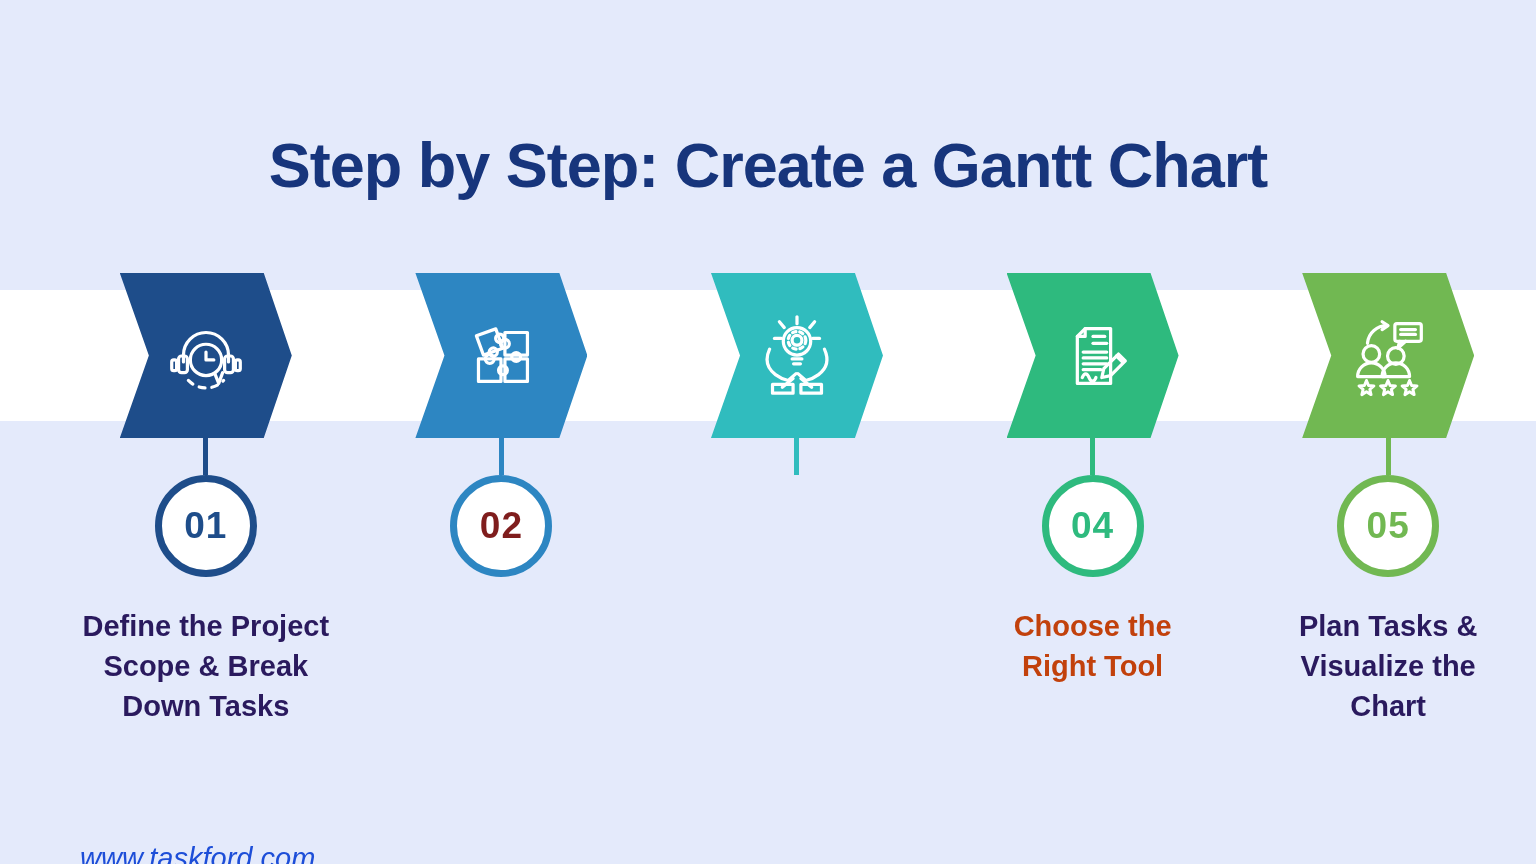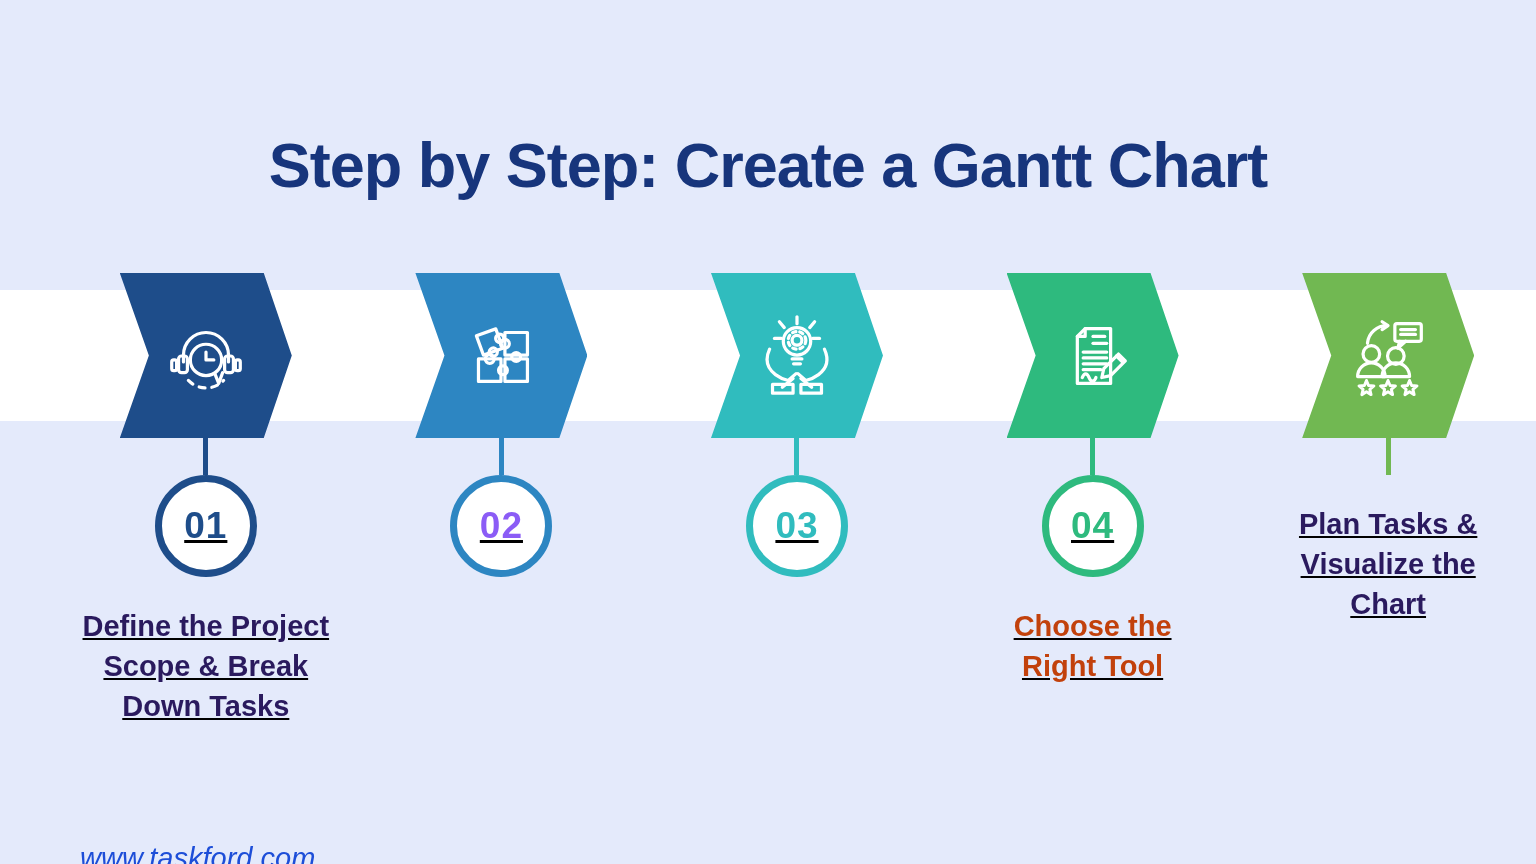--- a/index.html
+++ b/index.html
@@ -27,21 +27,20 @@
     font-size: 63px;
     font-weight: bold;
     letter-spacing: -1px;
     color: #17357c;
   }
   .steps {
     position: absolute;
     top: 273px; left: 58px;
     width: 1478px;
     display: flex;
-    text-decoration: underline;
   }
   .step {
     flex: 1;
     display: flex;
     flex-direction: column;
     align-items: center;
   }
   .arrow {
     width: 172px; height: 165px;
     clip-path: polygon(0% 0%, 83.7% 0%, 100% 50%, 83.7% 100%, 0% 100%, 16.9% 50%);
@@ -129,21 +128,21 @@
           <circle cx="50" cy="62.5" r="4.5"></circle>
           <circle cx="36.5" cy="51" r="4.5"></circle>
           <g transform="rotate(-20 37 34)">
             <rect x="26" y="23" width="21" height="21"></rect>
             <circle cx="47.5" cy="33.5" r="4.2"></circle>
             <circle cx="36.5" cy="44.5" r="4.2"></circle>
           </g>
         </svg>
       </div>
       <div class="connector" style="background-color: rgb(45, 134, 194);"></div>
-      <div class="circle" style="border-color: rgb(45, 134, 194); color: #8b5cf6;">
+      <div class="circle" style="border-color: rgb(45, 134, 194); color: #7f1d1d;">
         <span>02</span>
       </div>
     </div>
 
     <div class="step">
       <div class="arrow" style="background-color: rgb(48, 188, 190);">
         <svg class="icon" viewBox="0 0 96 96">
           <circle cx="48" cy="33" r="14"></circle>
           <circle cx="48" cy="32" r="5"></circle>
           <circle cx="48" cy="32" r="9" stroke-dasharray="3.5 4"></circle>
@@ -156,23 +155,20 @@
           <path d="M64 30 h7"></path>
           <path d="M20 41 c-5 11 -2 20 6 26 c4 3 8 5 13 6 l8 -7"></path>
           <path d="M76 41 c5 11 2 20 -6 26 c-4 3 -8 5 -13 6 l-8 -7"></path>
           <path d="M44 71 l-11 9"></path>
           <path d="M52 71 l11 9"></path>
           <rect x="23" y="77" width="21" height="9"></rect>
           <rect x="52" y="77" width="21" height="9"></rect>
         </svg>
       </div>
       <div class="connector" style="background-color: rgb(48, 188, 190);"></div>
-      <div class="circle" style="border-color: rgb(48, 188, 190); color: rgb(48, 188, 190);">
-        <span>03</span>
-      </div>
     </div>
 
     <div class="step">
       <div class="arrow" style="background-color: rgb(46, 186, 126);">
         <svg class="icon" viewBox="0 0 96 96">
           <path d="M40 20 h26 v56 h-34 v-48 z"></path>
           <path d="M40 20 v8 h-8"></path>
           <path d="M48 28 h12"></path>
           <path d="M48 35 h14"></path>
           <path d="M38 44 h24"></path>
@@ -206,20 +202,23 @@
           <path d="M27 35 c1 -11 10 -18 20 -18"></path>
           <path d="M42 13 l6 4 -6 4"></path>
           <g stroke-width="3">
             <path transform="translate(26 81)" d="M0 -8 L2.12 -2.91 L7.61 -2.47 L3.42 1.11 L4.7 6.47 L0 3.6 L-4.7 6.47 L-3.42 1.11 L-7.61 -2.47 L-2.12 -2.91 Z"></path>
             <path transform="translate(48 81)" d="M0 -8 L2.12 -2.91 L7.61 -2.47 L3.42 1.11 L4.7 6.47 L0 3.6 L-4.7 6.47 L-3.42 1.11 L-7.61 -2.47 L-2.12 -2.91 Z"></path>
             <path transform="translate(70 81)" d="M0 -8 L2.12 -2.91 L7.61 -2.47 L3.42 1.11 L4.7 6.47 L0 3.6 L-4.7 6.47 L-3.42 1.11 L-7.61 -2.47 L-2.12 -2.91 Z"></path>
           </g>
         </svg>
       </div>
       <div class="connector" style="background-color: rgb(113, 184, 82);"></div>
+      <div class="circle" style="border-color: rgb(113, 184, 82); color: rgb(113, 184, 82);">
+        <span>05</span>
+      </div>
       <div class="label" style="color: rgb(42, 26, 94);">Plan Tasks &amp;
 Visualize the
 Chart</div>
     </div>
 
   </div>
 
   <div class="footer" style="color: #1d4ed8; margin-top: 47px;">www.taskford.com</div>
 
 </div>

